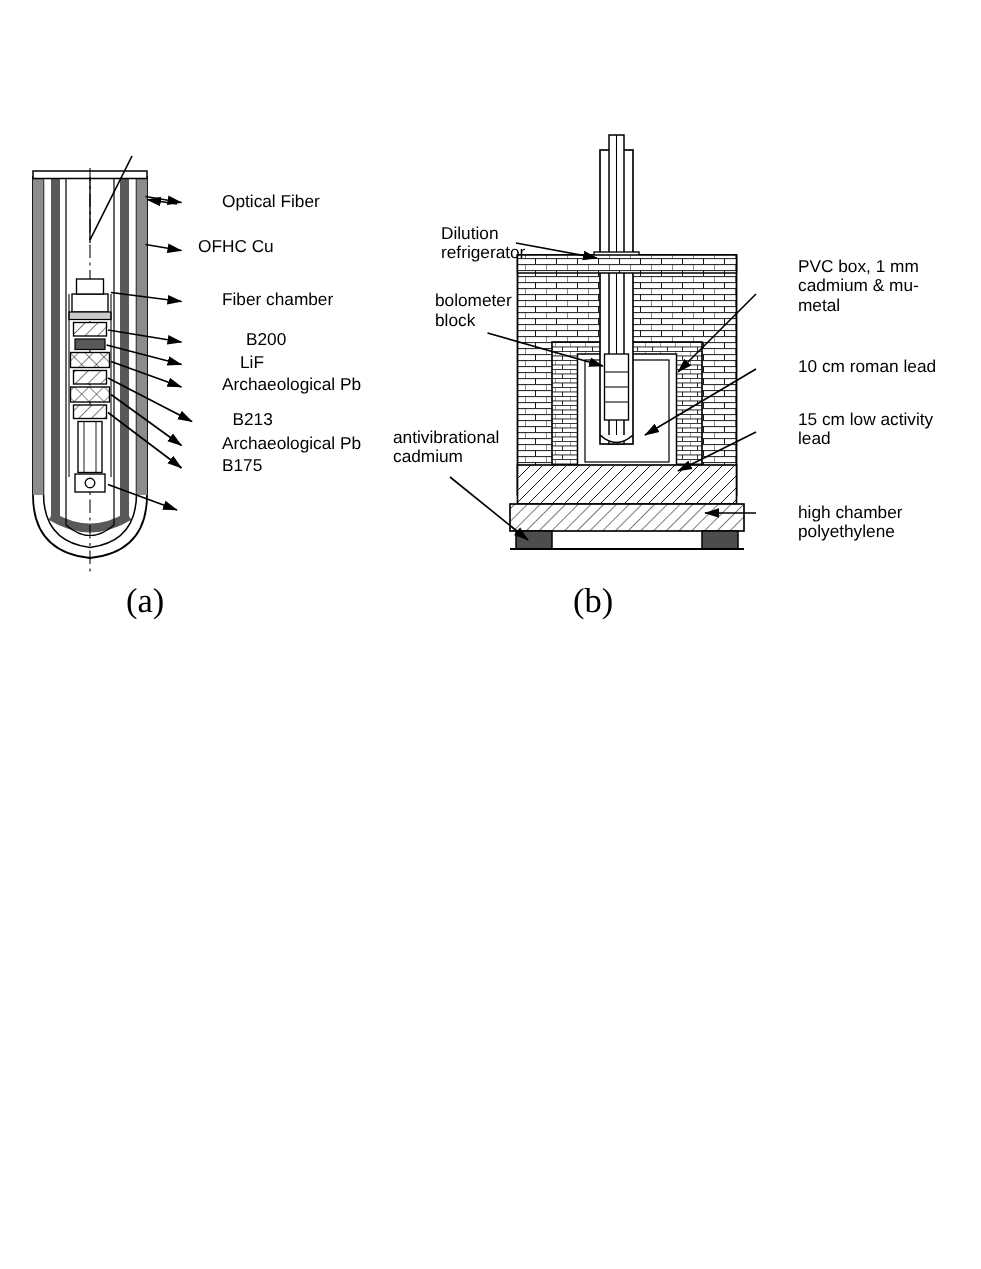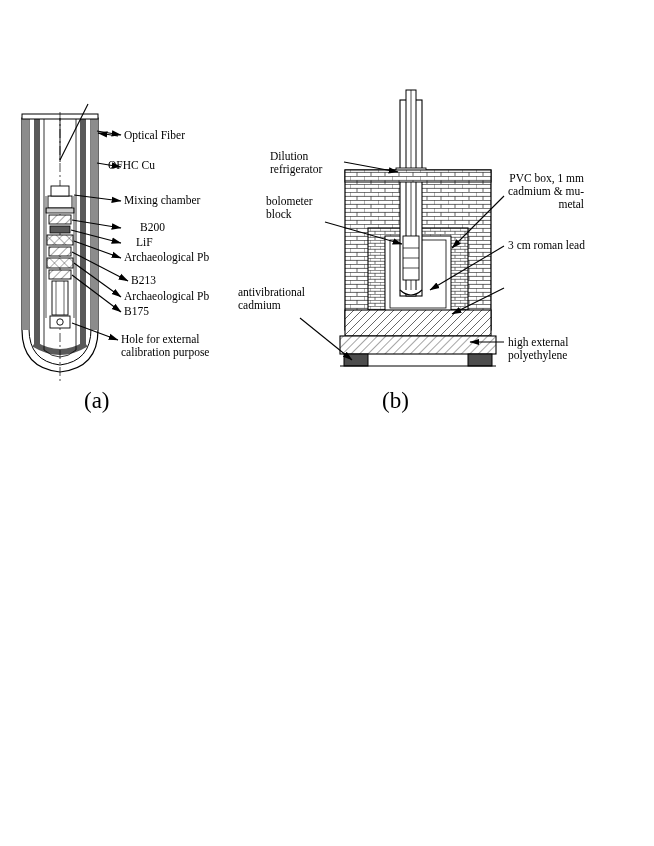--- a/index.html
+++ b/index.html
@@ -1,18 +1,18 @@
 <!DOCTYPE html>
 <html><head>
 <meta charset="utf-8">
 <style>
   html,body{margin:0;padding:0;background:#ffffff;}
   body{width:654px;height:846px;position:relative;font-family:"Liberation Serif",serif;color:#000;}
   .stage{position:absolute;left:0;top:0;width:654px;height:846px;}
-  .lbl{position:absolute;font-family:Liberation Serif, serif;font-size:11.5px;line-height:13px;color:#000;white-space:pre-line;}
+  .lbl{position:absolute;font-family:Liberation Sans, sans-serif;font-size:11.5px;line-height:13px;color:#000;white-space:pre-line;margin-left:24px;}
   .panel-caption{position:absolute;font-family:"Liberation Serif",serif;font-size:23px;color:#000;}
   svg{position:absolute;left:0;top:0;overflow:visible;}
 </style>
 </head>
 <body>
 
 <div class="stage">
 
   <svg width="654" height="846">
     <defs>
@@ -173,39 +173,39 @@
       <path d="M504,246 L430,290" marker-end="url(#arrowR)"></path>
 
       <path d="M504,288 L452,314" marker-end="url(#arrowR)"></path>
 
       <path d="M504,342 L470,342" marker-end="url(#arrowR)"></path>
     </g>
   </svg>
 
   <div class="lbl" style="left:124px;top:129px;">Optical Fiber</div>
   <div class="lbl" style="left:108px;top:159px;">OFHC Cu</div>
-  <div class="lbl" style="left:124px;top:194px;">Mixing chamber</div>
+  <div class="lbl" style="left:124px;top:194px;">Fiber chamber</div>
   <div class="lbl" style="left:140px;top:221px;">B200</div>
   <div class="lbl" style="left:136px;top:236px;">LiF</div>
   <div class="lbl" style="left:124px;top:251px;">Archaeological Pb</div>
   <div class="lbl" style="left:131px;top:274px;">B213</div>
   <div class="lbl" style="left:124px;top:290px;">Archaeological Pb</div>
   <div class="lbl" style="left:124px;top:305px;">B175</div>
-  <div class="lbl" style="left:121px;top:333px;">Hole for external
-calibration purpose</div>
 
   <div class="lbl" style="left:270px;top:150px;">Dilution
 refrigerator</div>
   <div class="lbl" style="left:266px;top:195px;">bolometer
 block</div>
   <div class="lbl" style="left:238px;top:286px;">antivibrational
 cadmium</div>
-  <div class="lbl" style="left:508px;top:172px;text-align:right;">PVC box, 1 mm
+  <div class="lbl" style="left:508px;top:172px;">PVC box, 1 mm
 cadmium &amp; mu-
 metal</div>
-  <div class="lbl" style="left:508px;top:239px;">3 cm roman lead</div>
-  <div class="lbl" style="left:508px;top:336px;">high external
+  <div class="lbl" style="left:508px;top:239px;">10 cm roman lead</div>
+  <div class="lbl" style="left:508px;top:274px;">15 cm low activity
+lead</div>
+  <div class="lbl" style="left:508px;top:336px;">high chamber
 polyethylene</div>
 
   <div class="panel-caption" style="left:84px;top:388px;">(a)</div>
   <div class="panel-caption" style="left:382px;top:388px;">(b)</div>
 
 </div>
 
 </body></html>

